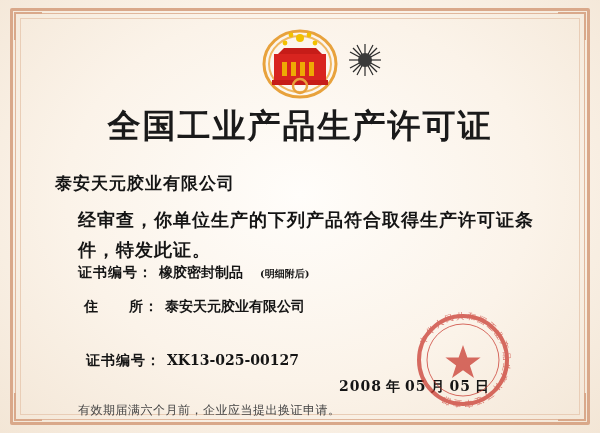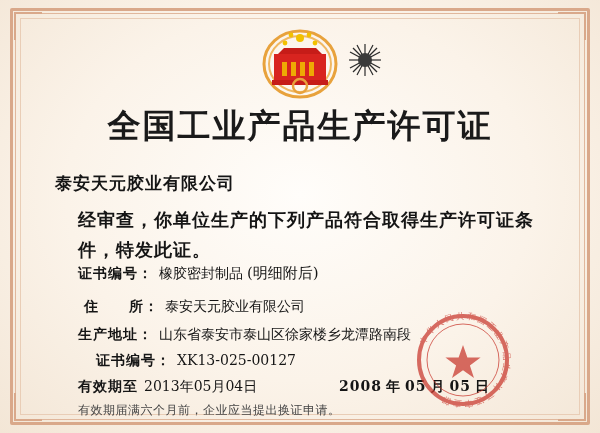--- a/index.html
+++ b/index.html
@@ -126,33 +126,33 @@
     font-family: "DejaVu Serif", "Liberation Serif", serif;
     font-size: 14px;
     color: #151515;
     white-space: nowrap;
   }
   .field .lab {
     font-weight: bold;
     letter-spacing: 1px;
   }
   .field .val {
-    font-weight: normal;
+    font-weight: bold;
     margin-left: 6px;
   }
   .field .note {
-    font-size: 15px;
-    font-weight: normal;
-    margin-left: 4px;
+    font-size: 10px;
+    font-weight: bold;
+    margin-left: 17px;
   }
 
   .row-product { left: 78px; top: 264px; }
   .row-address { left: 84px; top: 298px; }
   .row-factory { left: 78px; top: 326px; }
-  .row-certno  { left: 96px; top: 352px; text-align: center; }
+  .row-certno  { left: 86px; top: 352px; text-align: center; }
   .row-valid   { left: 78px; top: 378px; }
 
   
   .date-line {
     position: absolute;
     left: 335px;
     top: 378px;
     font-family: "DejaVu Serif", "Liberation Serif", serif;
     font-size: 14px;
     font-weight: bold;
@@ -243,31 +243,25 @@
   <div class="para">经审查，你单位生产的下列产品符合取得生产许可证条件，特发此证。</div>
 
   <div class="field row-product">
     <span class="lab">证书编号：</span><span class="val">橡胶密封制品</span><span class="note">(明细附后)</span>
   </div>
 
   <div class="field row-address">
     <span class="lab">住　　所：</span><span class="val">泰安天元胶业有限公司</span>
   </div>
 
-  <div class="field row-factory">
-    <span class="lab">生产地址：</span><span class="val">山东省泰安市泰山区徐家楼乡龙潭路南段</span>
-  </div>
 
   <div class="field row-certno">
     <span class="lab">证书编号：</span><span class="val">XK13-025-00127</span>
   </div>
 
-  <div class="field row-valid">
-    <span class="lab">有效期至</span><span class="val">2013年05月04日</span>
-  </div>
 
   <div class="date-line">
     <span class="num">2008</span><span>年</span><span class="num">05</span><span>月</span><span class="num">05</span><span>日</span>
   </div>
 
   <div class="footnote">有效期届满六个月前，企业应当提出换证申请。</div>
 
   <div class="seal">
     <svg width="110" height="110" viewBox="0 0 110 110">
       <defs>

